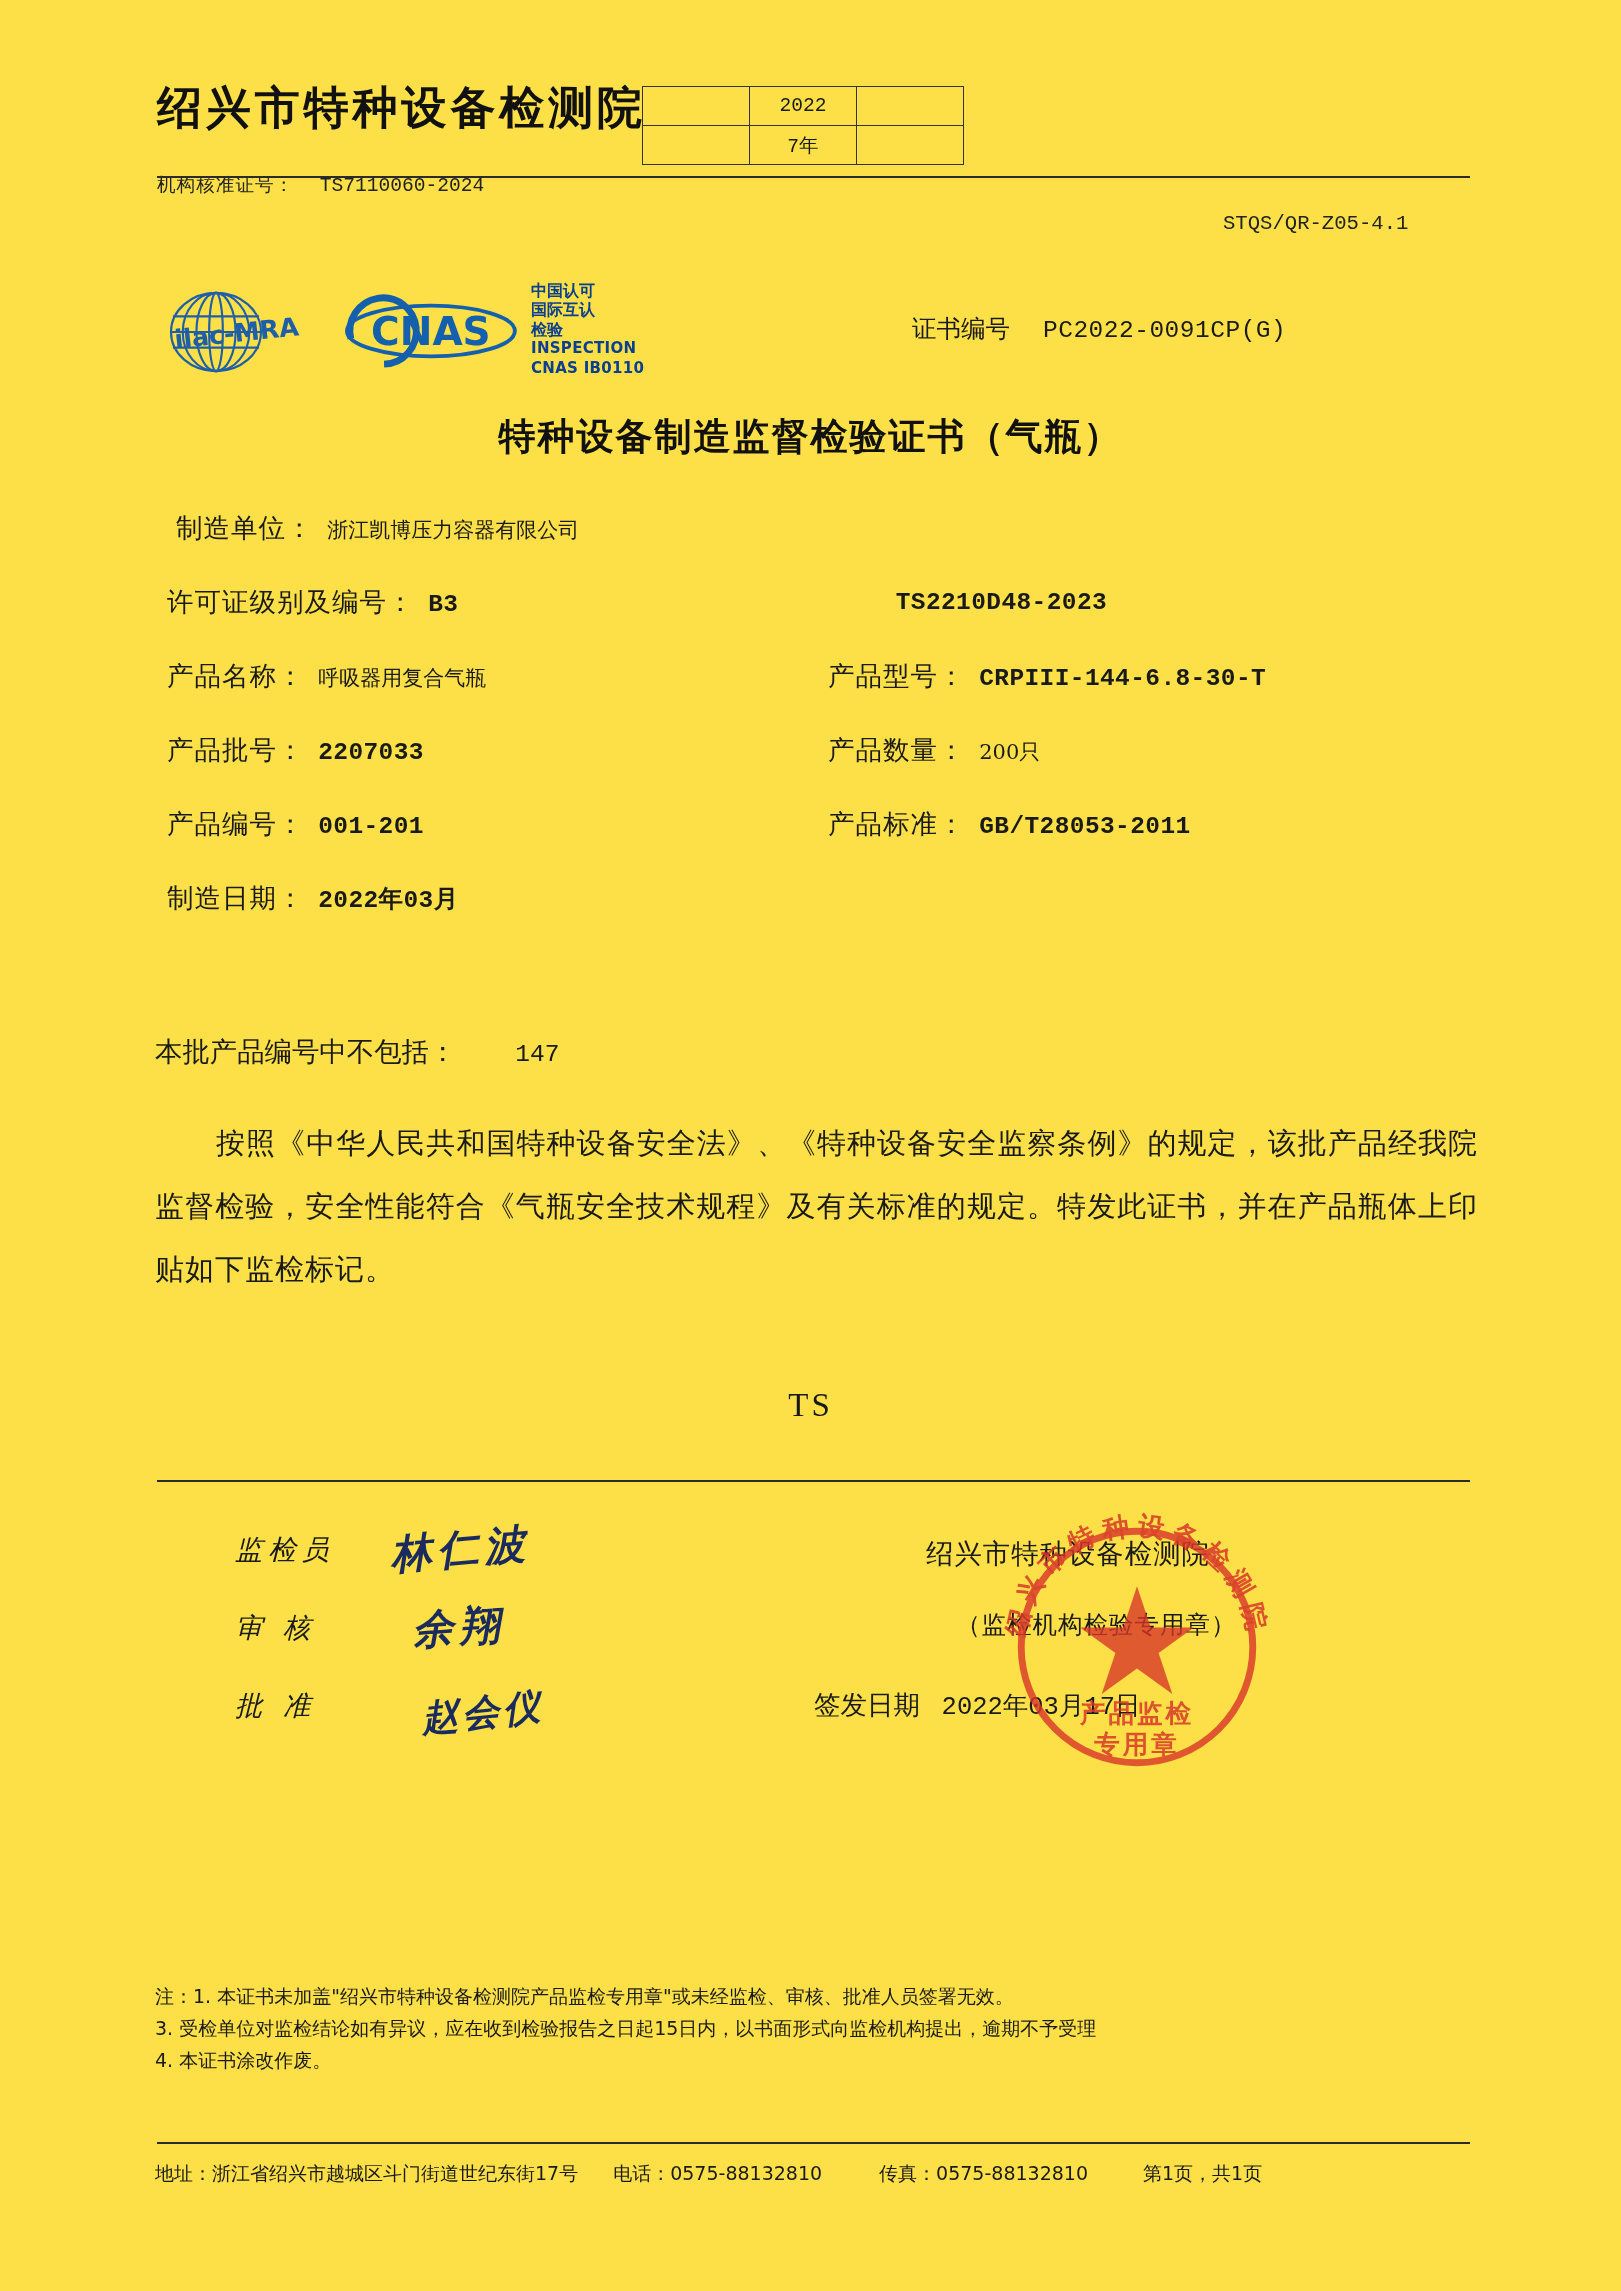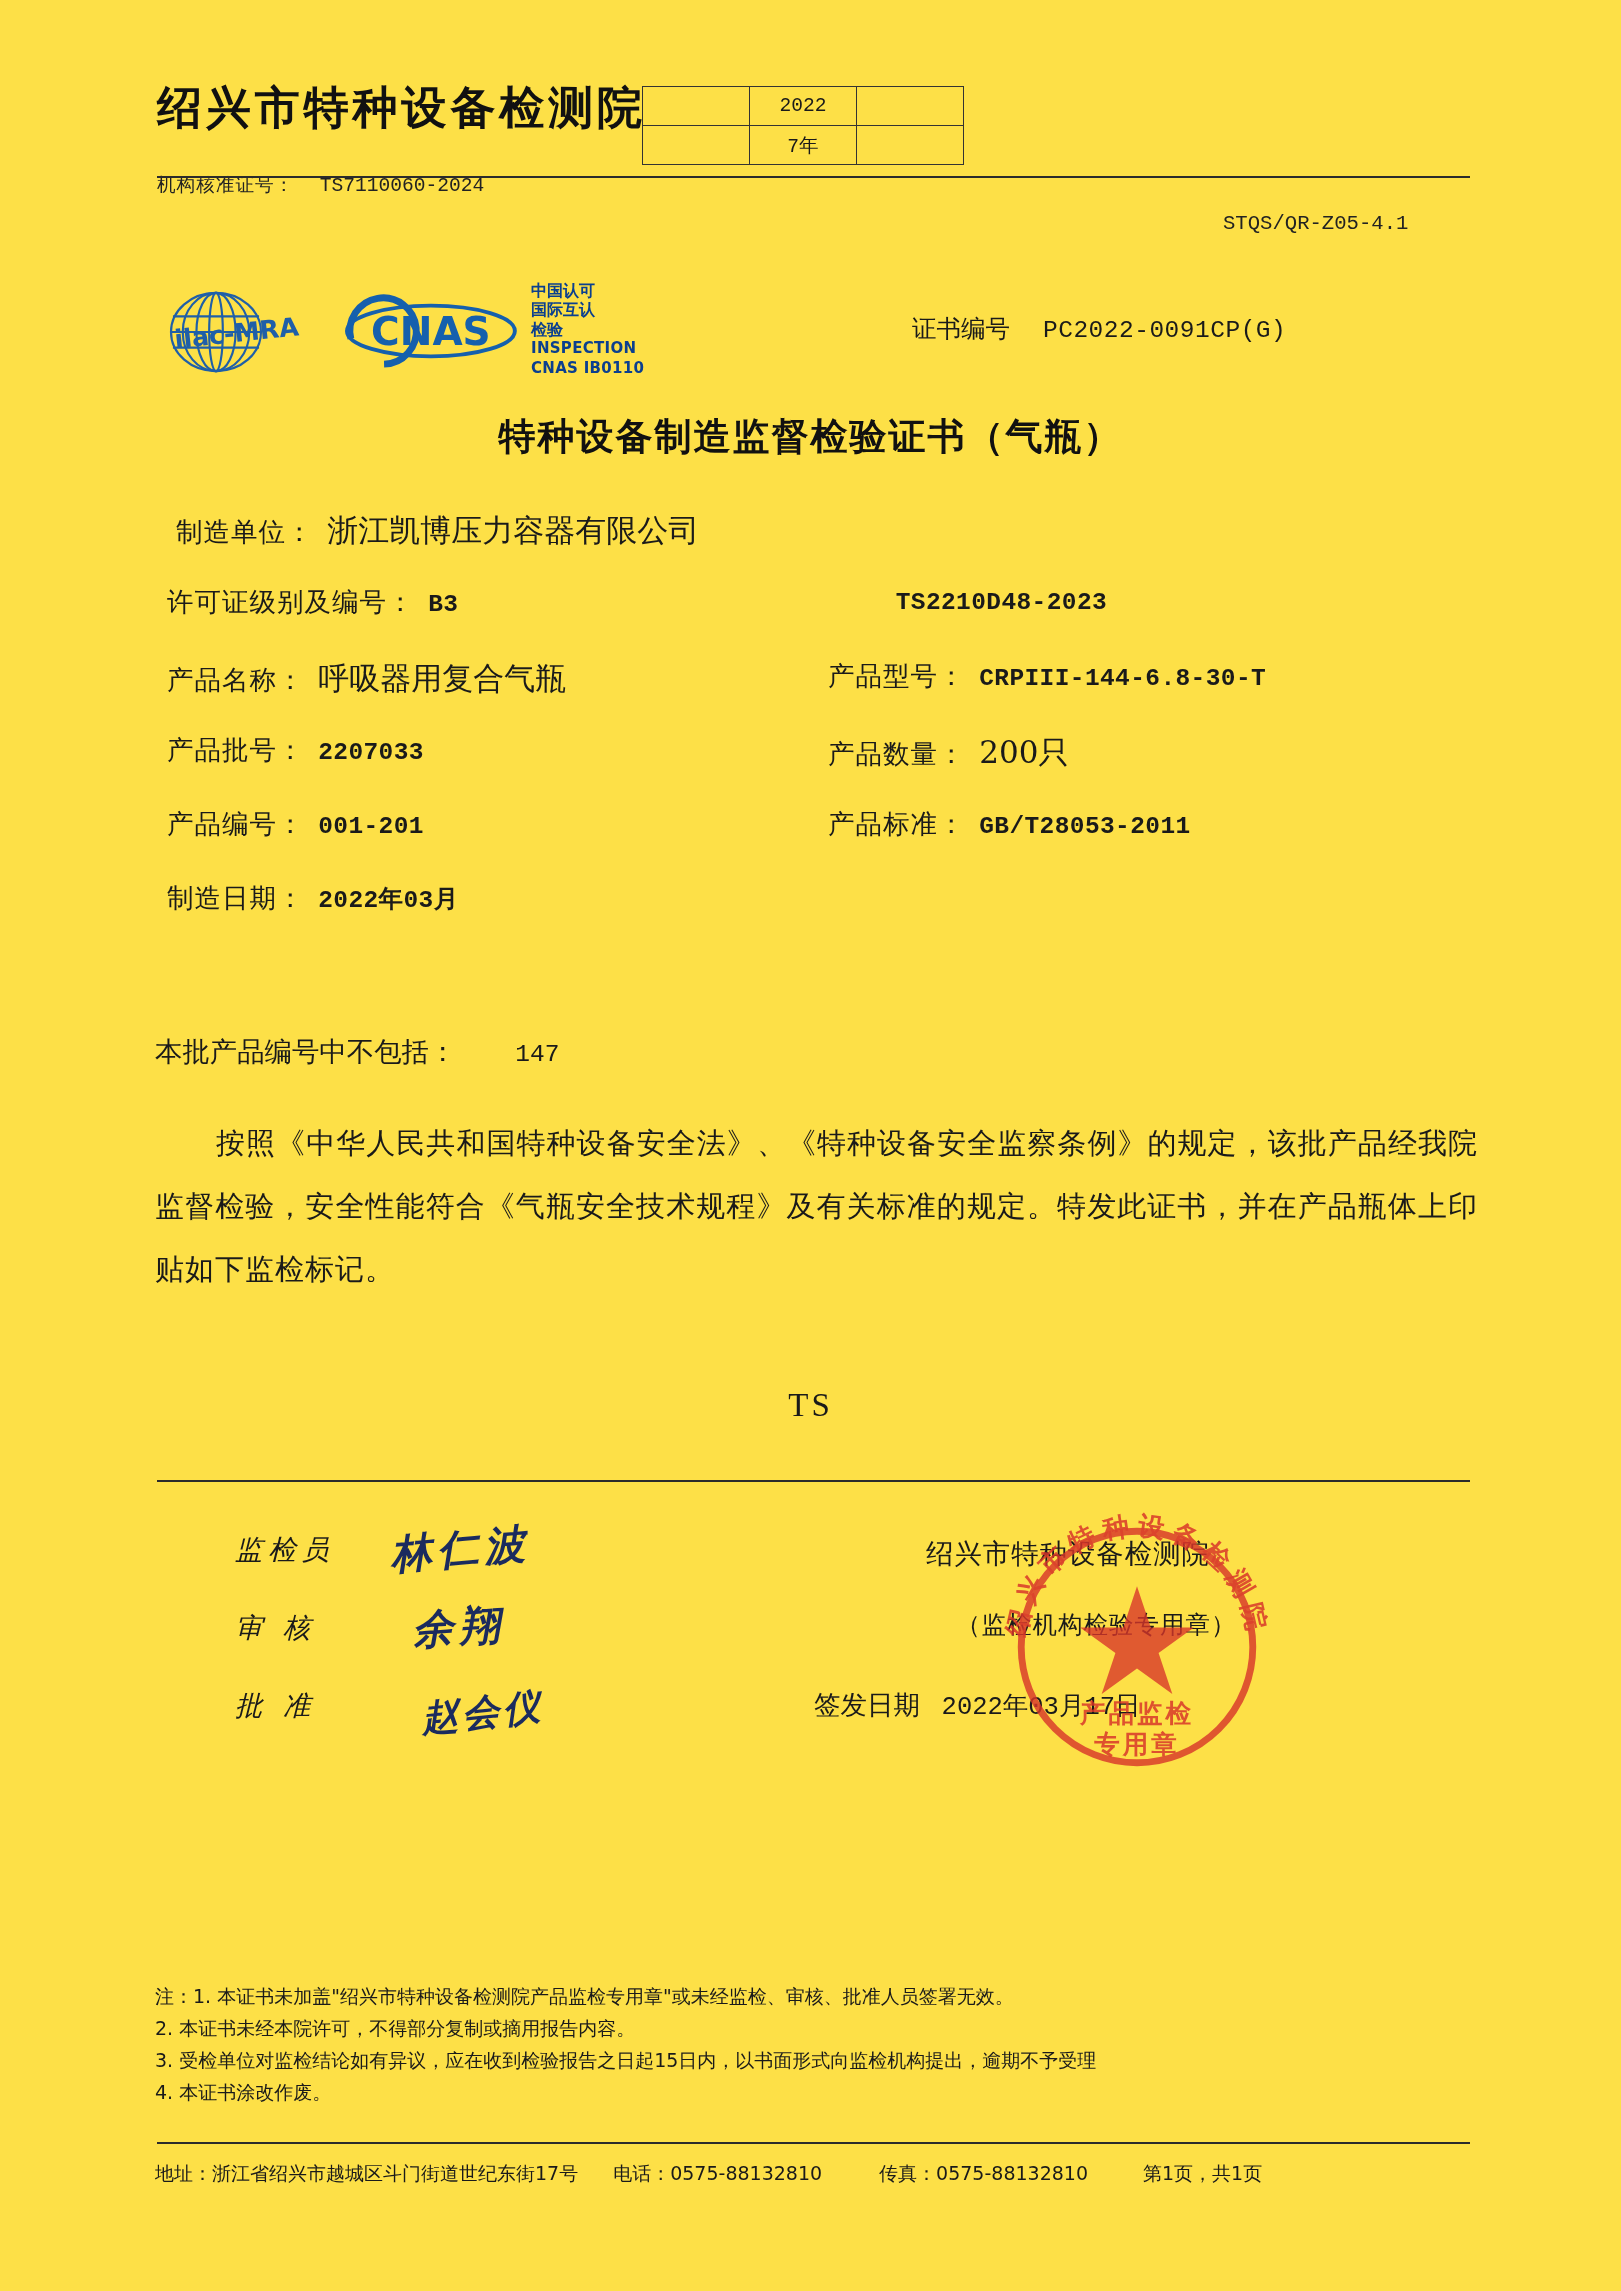--- a/index.html
+++ b/index.html
@@ -171,21 +171,21 @@
     position: absolute;
     white-space: nowrap;
     font-size: 26.5px;
     font-family: "DejaVu Serif", serif;
   }
   .fld .lbl {
     letter-spacing: 1px;
   }
   .fld .val {
     margin-left: 13.7px;
-    font-size: 31px;
+    font-size: 21px;
   }
   .val.mono {
     font-family: "Liberation Mono", monospace;
     font-size: 24.5px;
     letter-spacing: 0.4px;
     font-weight: bold;
   }
   .col-left { left: 176px; }
   .col-left2 { left: 167px; }
   .col-right { left: 882px; }
@@ -515,21 +515,20 @@
         <text font-family="DejaVu Serif, serif" font-size="27" font-weight="bold" fill="#d8352a" opacity="0.9" letter-spacing="7">
           <textPath href="#arcTop" startOffset="50%" text-anchor="middle">绍兴市特种设备检测院</textPath>
         </text>
         <text x="160" y="236" text-anchor="middle" font-family="DejaVu Serif, serif" font-size="26" font-weight="bold" fill="#d8352a" opacity="0.9" letter-spacing="3">产品监检</text>
         <text x="160" y="268" text-anchor="middle" font-family="DejaVu Serif, serif" font-size="26" font-weight="bold" fill="#d8352a" opacity="0.9" letter-spacing="3">专用章</text>
       </svg>
     </div>
 
     <div class="notes">
       <div>注：1. 本证书未加盖"绍兴市特种设备检测院产品监检专用章"或未经监检、审核、批准人员签署无效。</div>
-      <div>2. 本证书未经本院许可，不得部分复制或摘用报告内容。</div>
       <div>3. 受检单位对监检结论如有异议，应在收到检验报告之日起15日内，以书面形式向监检机构提出，逾期不予受理</div>
       <div>4. 本证书涂改作废。</div>
     </div>
 
     <div class="foot-rule"></div>
 
     <div class="footer">
       <span class="f-addr">地址：浙江省绍兴市越城区斗门街道世纪东街17号</span><span class="f-tel">电话：0575-88132810</span><span class="f-fax">传真：0575-88132810</span><span class="f-page">第1页，共1页</span>
     </div>
 

